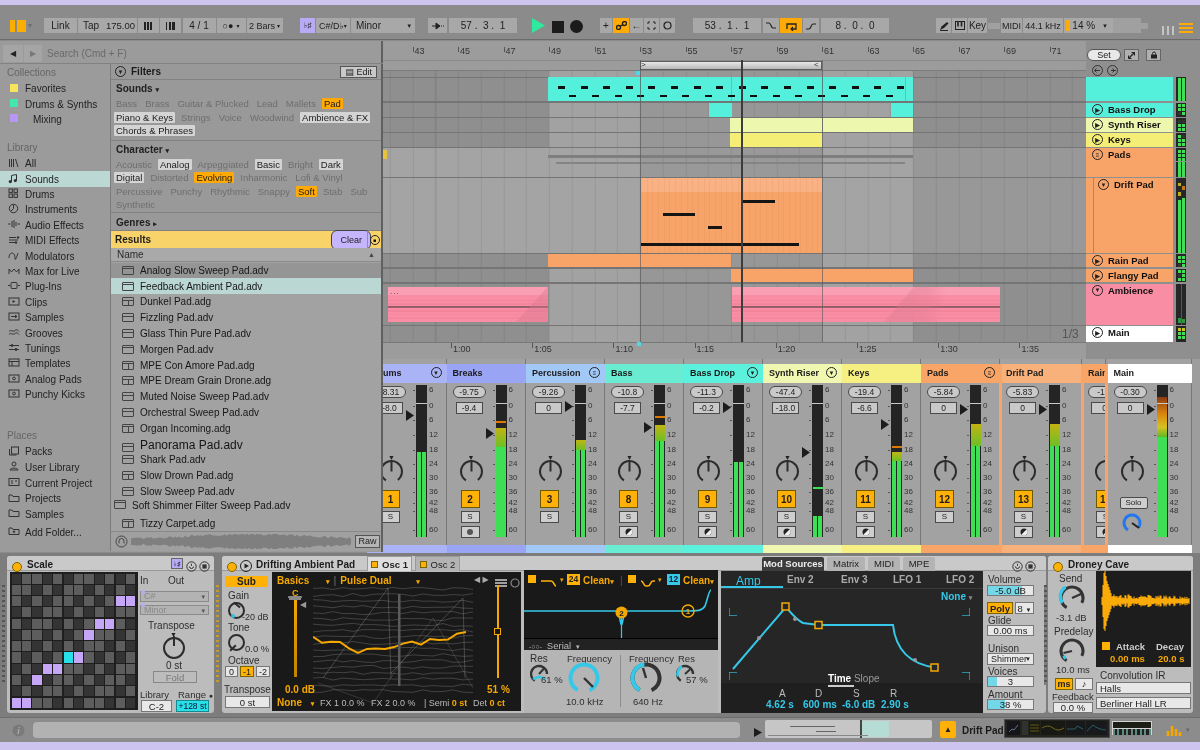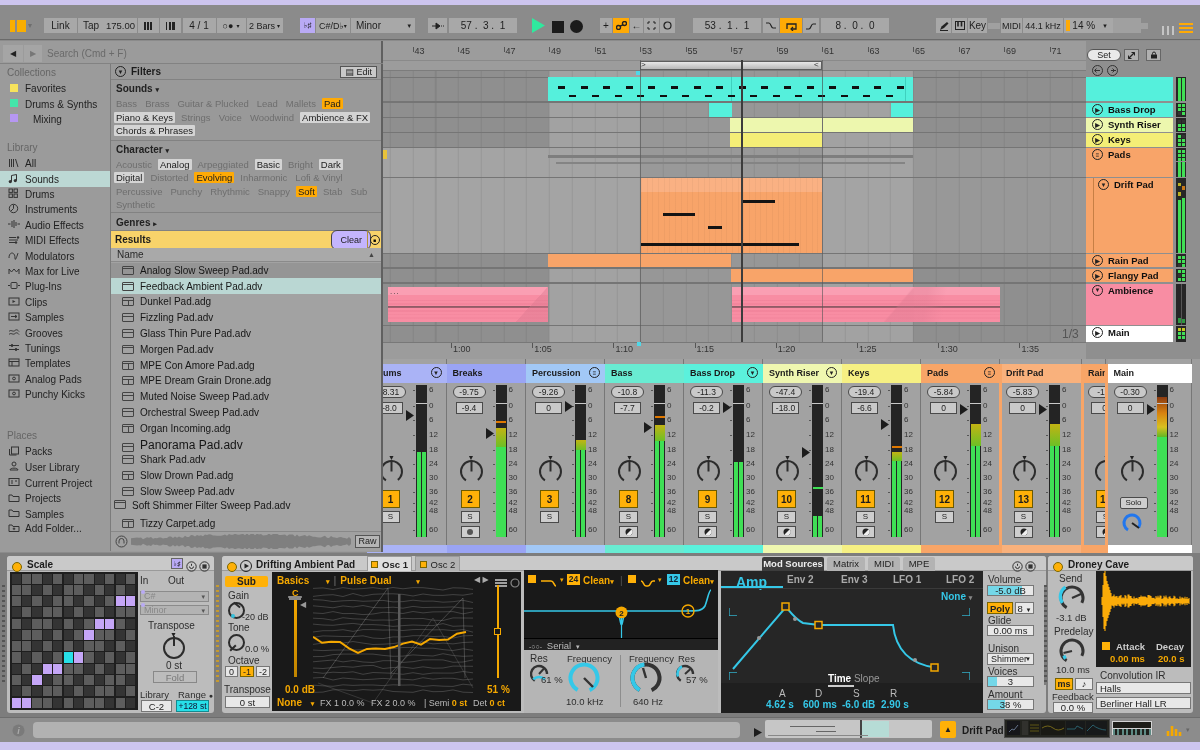--- a/index.html
+++ b/index.html
@@ -1175,21 +1175,21 @@
         <path d="M1 8.5V2h3l1 1.5h6v5z" fill="none" stroke="#333"></path>
       </svg></span>
     <span style="margin-left:5px;white-space:nowrap">Projects</span>
   </div>
 <div class="a" style="left:0px;top:506.79999999999995px;width:110px;height:15.4px;display:flex;align-items:center;font-size:10px;color:#1f1f1f;padding-left:7px">
     <span class="si" style=""><svg width="12" height="10">
         <path d="M1 8.5V2h3l1 1.5h6v5z" fill="none" stroke="#333"></path>
       </svg></span>
     <span style="margin-left:5px;white-space:nowrap">Samples</span>
   </div>
-<div class="a" style="left:0px;top:522.5px;width:110px;height:15.4px;display:flex;align-items:flex-start;font-size:10px;color:#1f1f1f;padding-left:7px">
+<div class="a" style="left:0px;top:522.5px;width:110px;height:15.4px;display:flex;align-items:flex-end;font-size:10px;color:#1f1f1f;padding-left:7px">
     <span class="si" style=""><svg width="12" height="10">
         <path d="M1 8.5V2h3l1 1.5h6v5z" fill="none" stroke="#333"></path>
         <path d="M6 4.5v2.6M4.7 5.8h2.6" stroke="#333"></path>
       </svg></span>
     <span style="margin-left:5px;white-space:nowrap">Add Folder...</span>
   </div>
 <div class="a" style="left:110px;top:64px;width:271px;height:487px;background:#999999;border-left:1px solid #7b7b7b"></div>
 <div class="a" style="left:111px;top:64px;width:270px;height:16px;border-bottom:1px solid #828282;display:flex;align-items:center;padding:0 4px;font-size:10px;color:#1c1c1c">
     <span class="cir" style="width:11px;height:11px;margin-right:5px">
       <span style="font-size:6px">▼</span>
@@ -1623,21 +1623,21 @@
 <div class="a" style="left:1012px;top:558px;"><svg width="11" height="11">
       <circle cx="5.5" cy="5.5" r="4.7" fill="none" stroke="#333"></circle>
       <path d="M3.5 5.5a2 2 0 104 0M5.5 2.8v2" stroke="#333" fill="none"></path>
     </svg></div>
 <div class="a" style="left:1025px;top:558px;"><svg width="11" height="11">
       <circle cx="5.5" cy="5.5" r="4.7" fill="none" stroke="#333"></circle>
       <rect x="3.4" y="3.4" width="4.2" height="4.2" fill="#333"></rect>
     </svg></div>
 <div class="a" style="left:721px;top:571px;width:262px;height:142px;background:#262626"></div>
 <div class="a" style="left:721px;top:683px;width:262px;height:30px;background:#1f1f1f"></div>
-<div class="a" style="left:736px;top:574px;font-size:14px;font-weight:bold;color:#35c8e8">Amp</div>
+<div class="a" style="left:736px;top:574px;font-size:12px;font-weight:normal;color:#35c8e8">Amp</div>
 <div class="a" style="left:787px;top:574px;font-size:10px;font-weight:bold;color:#aaa">Env 2</div>
 <div class="a" style="left:841px;top:574px;font-size:10px;font-weight:bold;color:#aaa">Env 3</div>
 <div class="a" style="left:893px;top:574px;font-size:10px;font-weight:bold;color:#aaa">LFO 1</div>
 <div class="a" style="left:946px;top:574px;font-size:10px;font-weight:bold;color:#aaa">LFO 2</div>
 <div class="a" style="left:721px;top:586px;width:62px;height:2px;background:#35c8e8"></div>
 <div class="a" style="left:721px;top:587.5px;width:262px;height:1px;background:#3a3a3a"></div>
 <div class="a" style="left:941px;top:591px;font-size:10px;font-weight:bold;color:#35c8e8">None <span style="font-size:7px;color:#888">▾</span></div>
 <div class="a" style="left:729px;top:602px;"><svg width="8" height="8">
       <path d="M0 0 L0 8 L8 8" fill="none" stroke="#35c8e8" stroke-width="1.3" opacity="0.85"></path>
     </svg></div>

